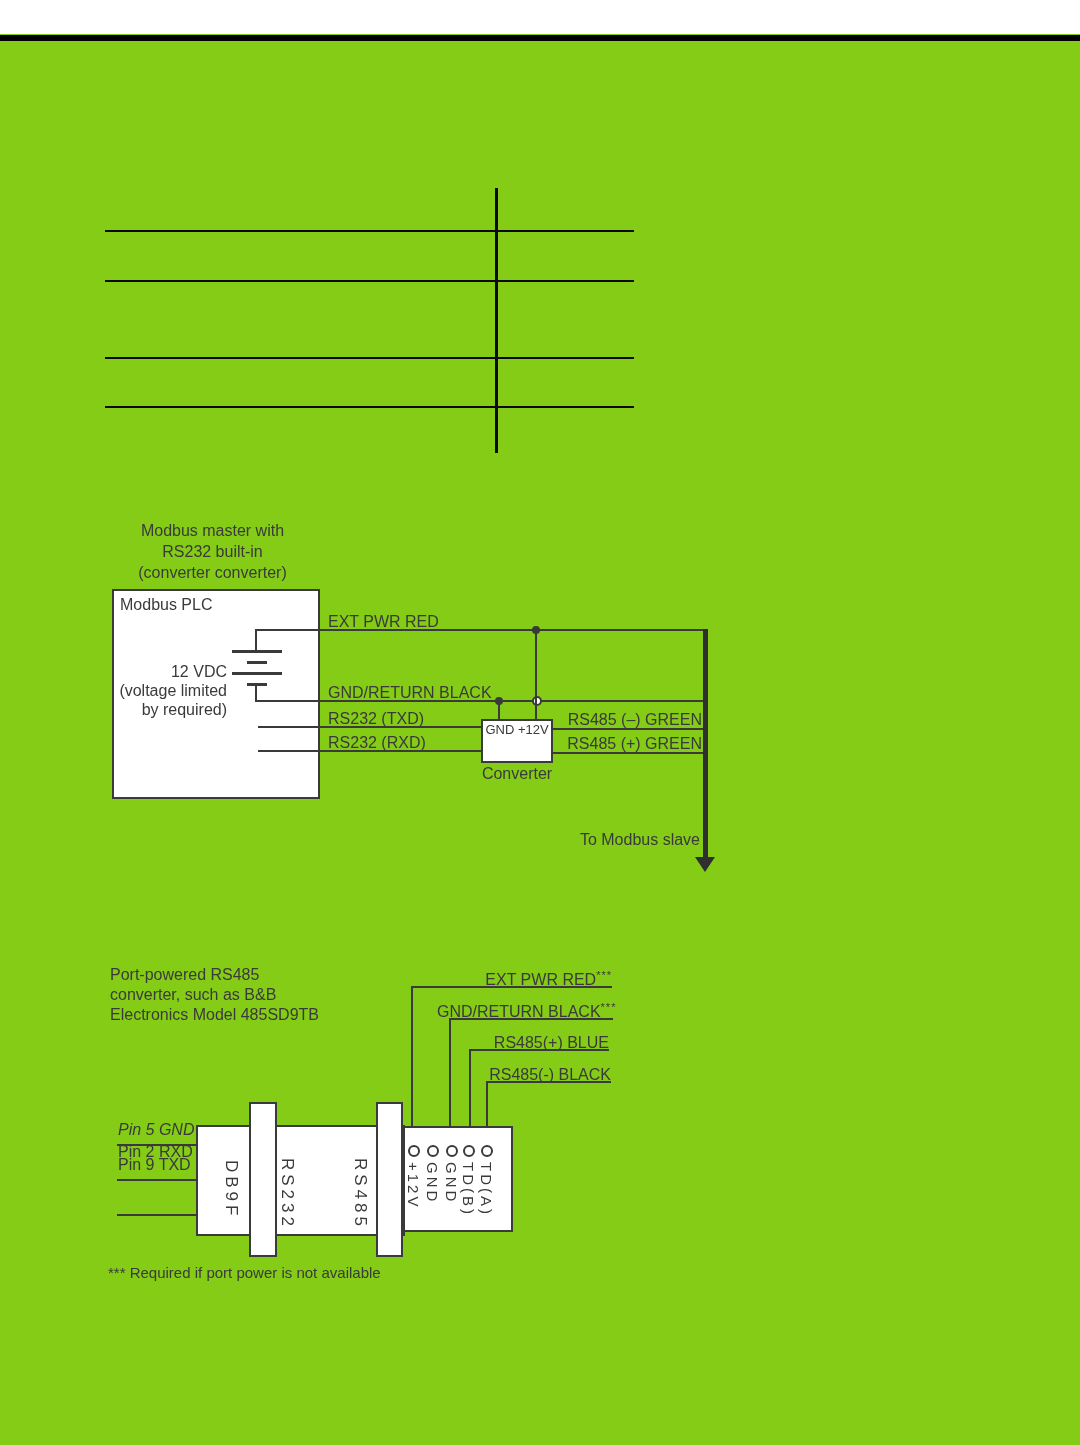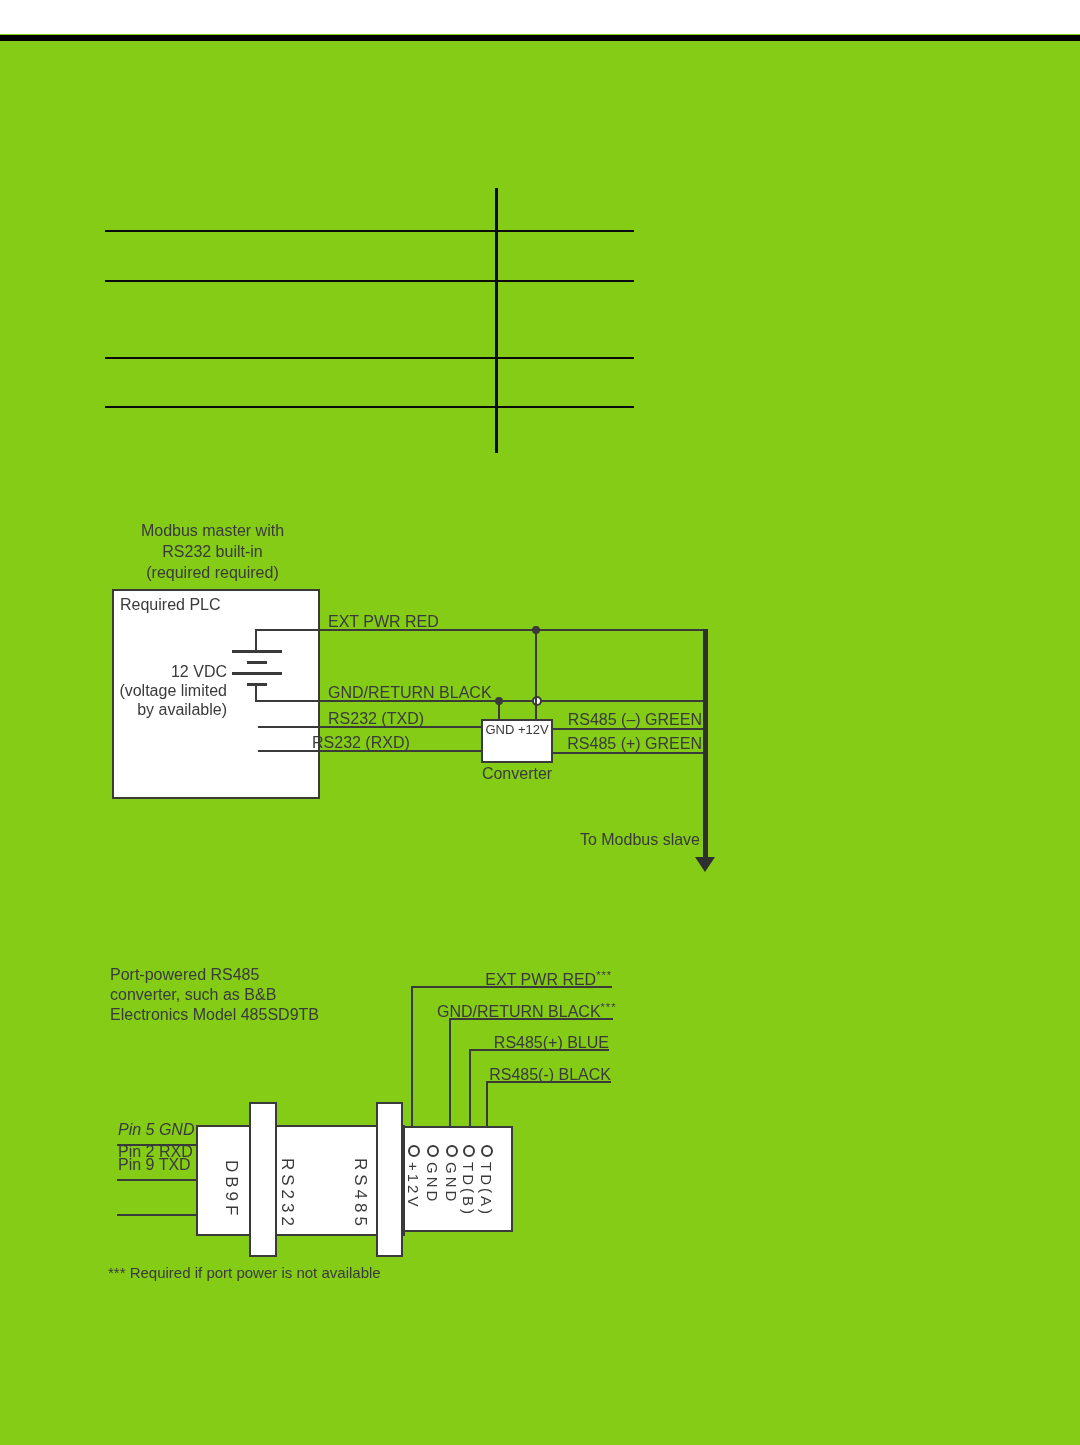--- a/index.html
+++ b/index.html
@@ -37,57 +37,57 @@
     <div class="rule" style="left:105px; top:246px; width:529px; height:2px;"></div>
     <div class="rule" style="left:105px; top:323px; width:529px; height:2px;"></div>
     <div class="rule" style="left:105px; top:372px; width:529px; height:2px;"></div>
   </div>
 
   <div>
 
     <div class="lbl ctr" style="left:105px; top:486px; width:215px; line-height:21px;">
       <div>Modbus master with</div>
       <div>RS232 built-in</div>
-      <div>(required required)</div>
+      <div>(converter converter)</div>
     </div>
 
     <div class="box" style="left:112px; top:555px; width:208px; height:210px;"></div>
-    <div class="lbl" style="left:120px; top:562px;">Required PLC</div>
+    <div class="lbl" style="left:120px; top:562px;">Modbus PLC</div>
 
     <div>
       <div class="vl" style="left:255px; top:596px; height:22px;"></div>
       <div class="hl" style="left:232px; top:616px; width:50px; height:3px;"></div>
       <div class="hl" style="left:247px; top:627px; width:20px; height:3px;"></div>
       <div class="hl" style="left:232px; top:638px; width:50px; height:3px;"></div>
       <div class="hl" style="left:247px; top:649px; width:20px; height:3px;"></div>
       <div class="vl" style="left:255px; top:650px; height:18px;"></div>
     </div>
     <div class="lbl ra" style="left:85px; top:628px; width:142px; line-height:19px;">
       <div>12 VDC</div>
       <div>(voltage limited</div>
-      <div>by available)</div>
+      <div>by required)</div>
     </div>
 
     <div class="hl" style="left:255px; top:595px; width:453px;"></div>
     <div class="hl" style="left:255px; top:666px; width:453px;"></div>
     <div class="hl" style="left:258px; top:692px; width:224px;"></div>
     <div class="hl" style="left:258px; top:716px; width:224px;"></div>
     <div class="hl" style="left:551px; top:694px; width:157px;"></div>
     <div class="hl" style="left:551px; top:718px; width:157px;"></div>
 
     <div class="hop" style="left:532px; top:662px;"></div>
     <div class="vl" style="left:535px; top:596px; height:91px;"></div>
     <div class="vl" style="left:498px; top:667px; height:20px;"></div>
     <div class="dot" style="left:532px; top:592px;"></div>
     <div class="dot" style="left:495px; top:663px;"></div>
 
     <div class="lbl" style="left:328px; top:579px;">EXT PWR RED</div>
     <div class="lbl" style="left:328px; top:650px;">GND/RETURN BLACK</div>
     <div class="lbl" style="left:328px; top:676px;">RS232 (TXD)</div>
-    <div class="lbl" style="left:312px; top:700px;text-align:center;">RS232 (RXD)</div>
+    <div class="lbl" style="left:328px; top:700px;text-align:center;">RS232 (RXD)</div>
     <div class="lbl ra" style="left:555px; top:677px; width:147px;">RS485 (–) GREEN</div>
     <div class="lbl ra" style="left:555px; top:701px; width:147px;">RS485 (+) GREEN</div>
 
     <div class="box" style="left:481px; top:685px; width:72px; height:44px; font-size:13px; text-align:center; padding-top:1px;">
       <span>GND +12V</span>
     </div>
     <div class="lbl ctr" style="left:478px; top:731px; width:78px;">Converter</div>
 
     <div class="shaft" style="left:703px; top:595px; width:5px; height:230px;"></div>
     <div class="ahead" style="left:695px; top:823px;"></div>

